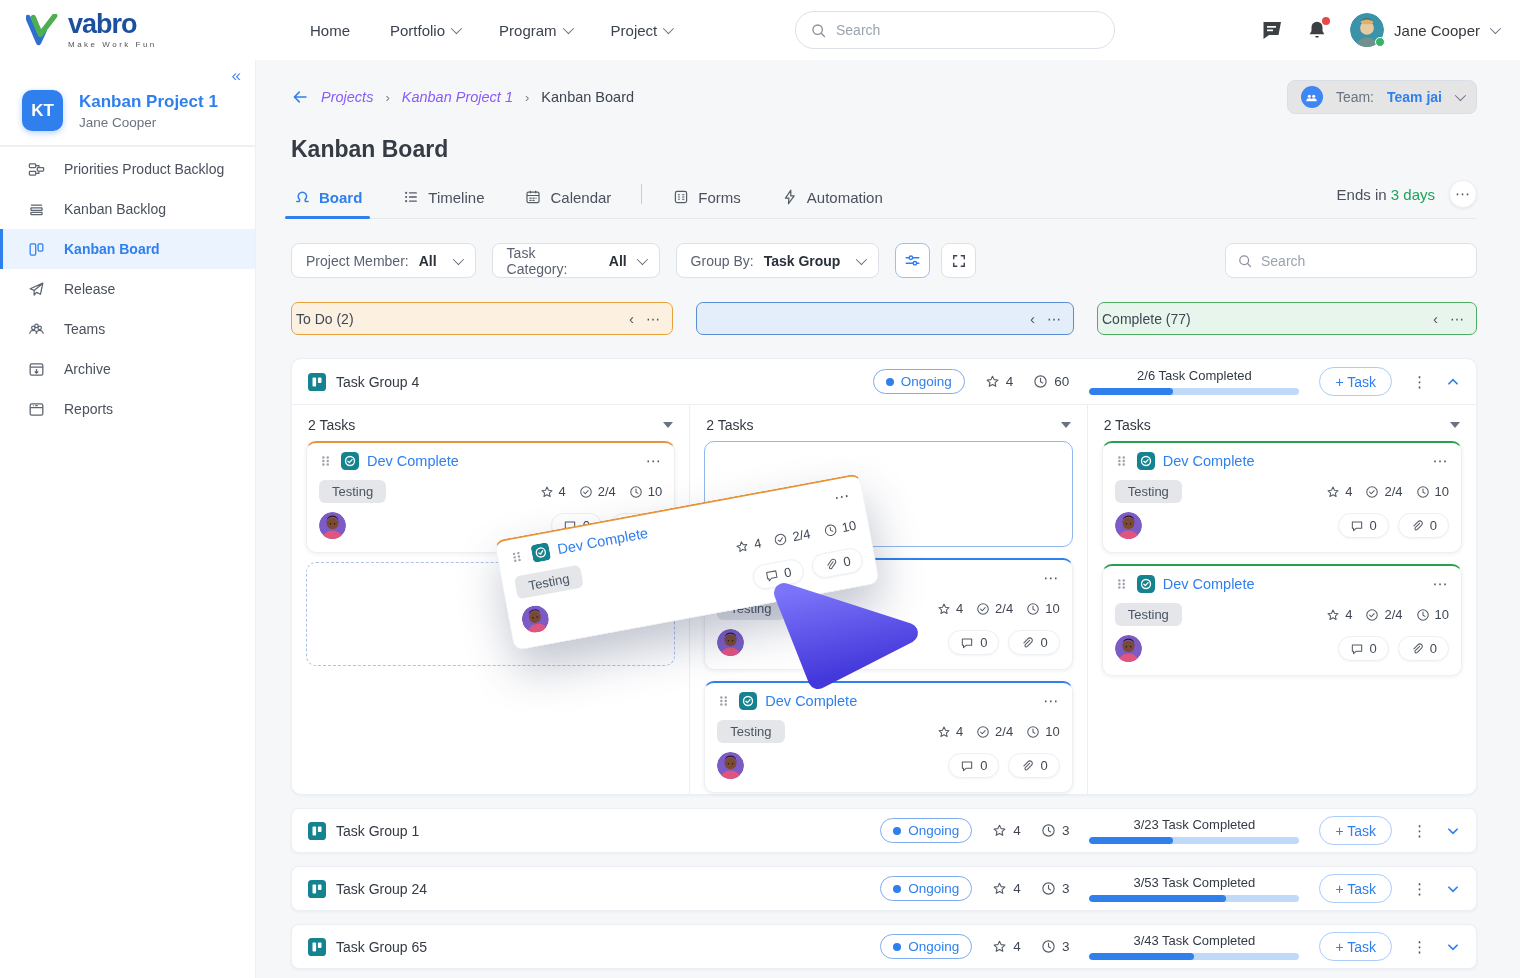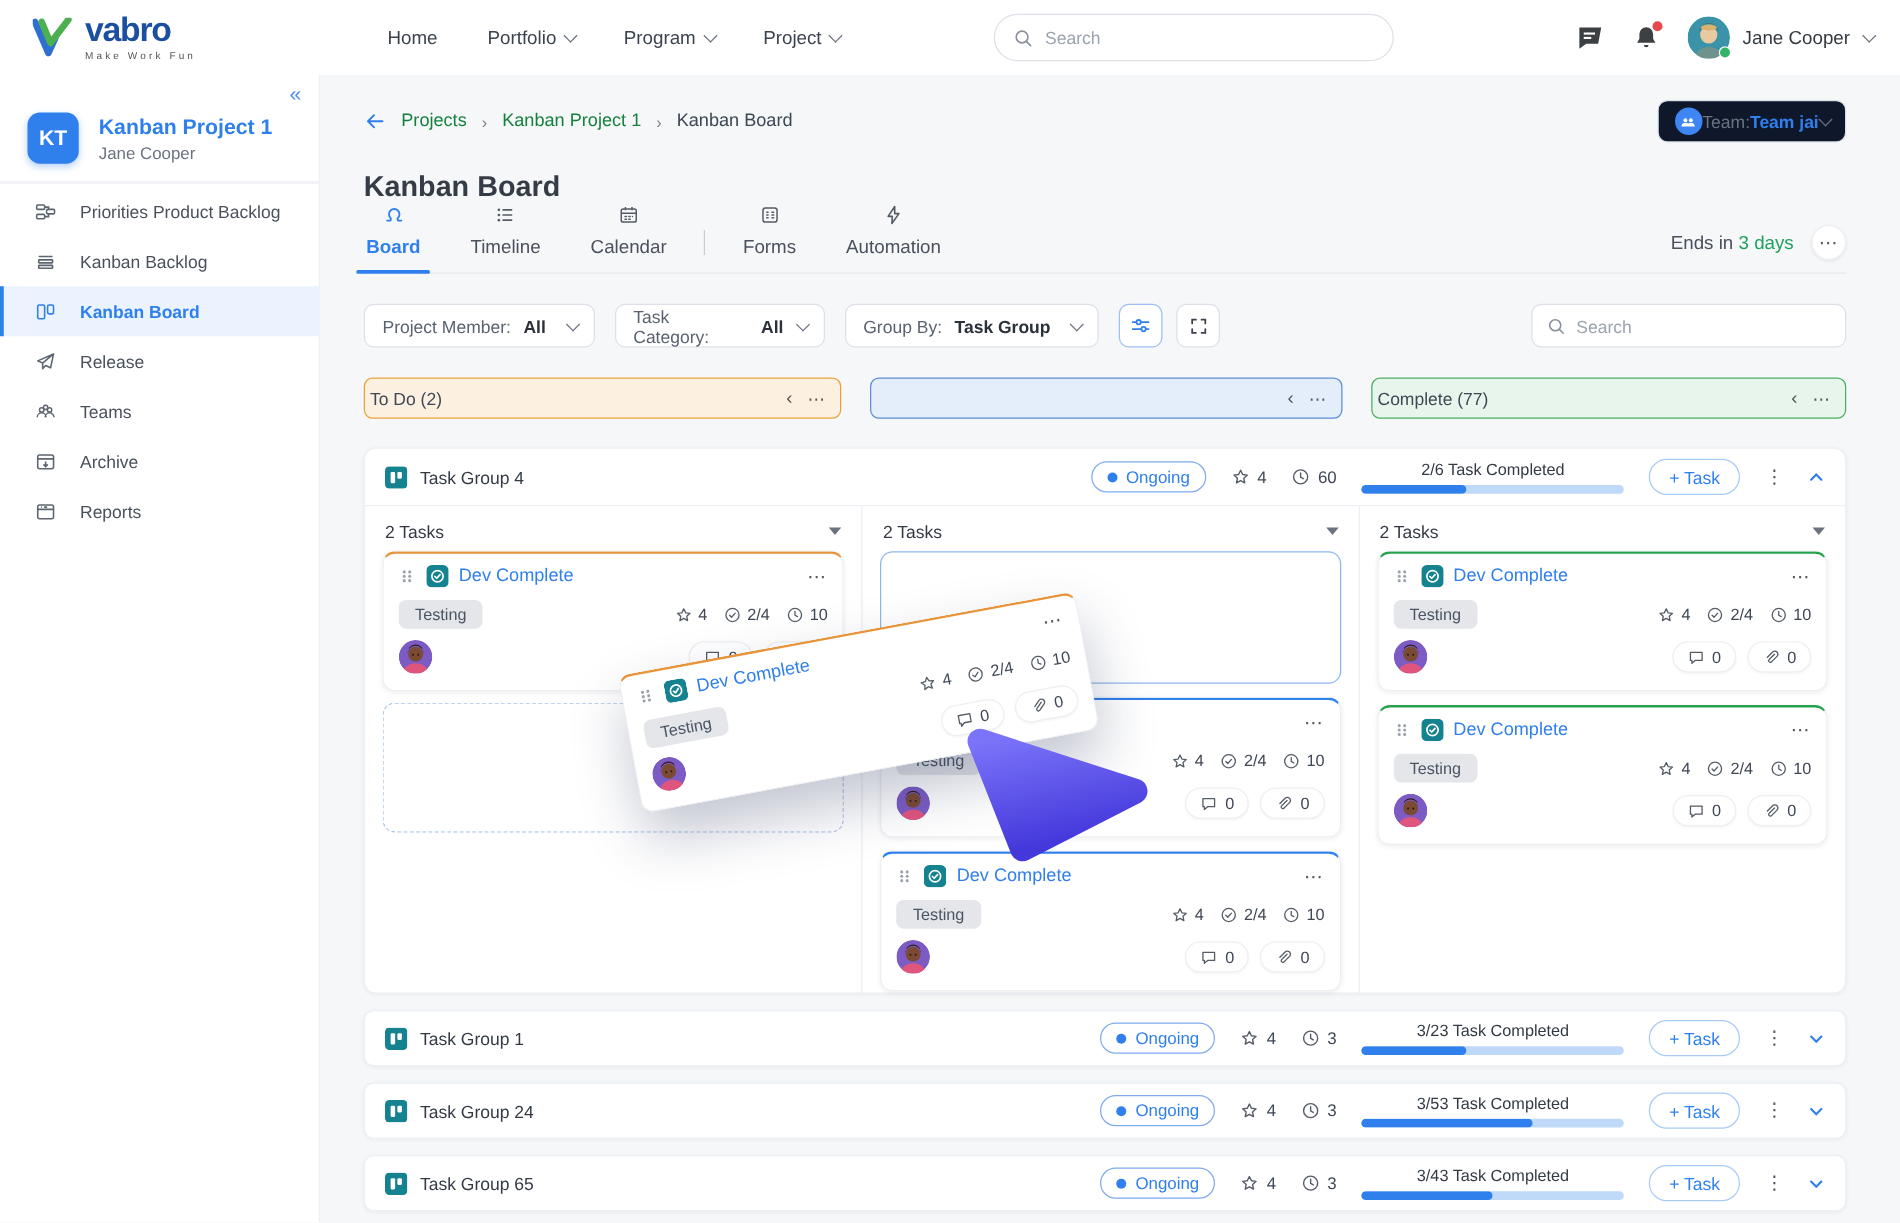--- a/index.html
+++ b/index.html
@@ -43,32 +43,32 @@
   .sb-menu { margin-top:2px; }
   .sb-item { display:flex; align-items:center; gap:18px; height:40px; padding-left:24px; font-size:14px; color:#4A515C; cursor:pointer; border-left:3px solid transparent; }
   .sb-item.active { background:#EBF3FF; border-left-color:#2F7FED; color:#2F7FED; font-weight:bold; }
   .sb-item .ic { color:#5D6570; }
   .sb-item.active .ic { color:#2F7FED; }
 
   
   .main { position:absolute; top:60px; left:256px; right:0; bottom:0; padding:0 43px 0 35px; }
   .crumb-row { margin-top:20px; height:34px; display:flex; align-items:center; }
   .crumb { display:flex; align-items:center; gap:12px; font-size:14.5px; }
-  .crumb a { color:#15803d; text-decoration:none; cursor:pointer; }
+  .crumb a { color:#8b5cf6; text-decoration:none; cursor:pointer;font-style:italic; }
   .crumb .sep { color:#7A828D; font-size:13px; }
   .crumb .cur { color:#3D4653; }
-  .team-pill { margin-left:auto; height:34px; border:1px solid #D9DFE8; background:#0f172a; border-radius:8px; display:flex; align-items:center; gap:0; padding:0 13px; cursor:pointer; }
+  .team-pill { margin-left:auto; height:34px; border:1px solid #D9DFE8; background:#e5e5e5; border-radius:8px; display:flex; align-items:center; gap:13px; padding:0 13px; cursor:pointer; }
   .team-ic { width:22px; height:22px; border-radius:50%; background:#3D86F4; display:flex; align-items:center; justify-content:center; }
   .team-label { font-size:14px; color:#6B7380; }
   .team-val { font-size:14px; font-weight:bold; color:#2F7FED; }
 
   .page-title { margin-top:22px; font-size:23px; font-weight:bold; color:#353C45; }
 
   .tabs-row { margin-top:16px; display:flex; align-items:flex-end; border-bottom:1px solid #E6E9EE; height:40px; }
-  .tab { display:flex; align-items:center; gap:8px; font-size:15px; color:#4A515C; padding:0 2px 12px; margin-right:36px; cursor:pointer; position:relative;flex-direction:column; }
+  .tab { display:flex; align-items:center; gap:8px; font-size:15px; color:#4A515C; padding:0 2px 12px; margin-right:36px; cursor:pointer; position:relative; }
   .tab .ic { color:#555C66; }
   .tab.active { color:#2F7FED; font-weight:bold; }
   .tab.active .ic { color:#2F7FED; }
   .tab.active::after { content:""; position:absolute; left:-6px; right:-6px; bottom:-1px; height:3px; background:#2F7FED; border-radius:2px; }
   .tab-div { width:1px; height:20px; background:#C9CED6; margin:0 28px 14px -8px; }
   .ends-wrap { margin-left:auto; display:flex; align-items:center; gap:14px; padding-bottom:10px; }
   .ends-text { font-size:15px; color:#4A515C; }
   .ends-val { color:#1FA15D; }
   .dots-btn { width:28px; height:28px; border-radius:50%; border:1px solid #EDEFF3; background:#fff; box-shadow:0 1px 3px rgba(20,30,50,.08); display:flex; align-items:center; justify-content:center; color:#555; font-size:15px; letter-spacing:1px; cursor:pointer; }
 

